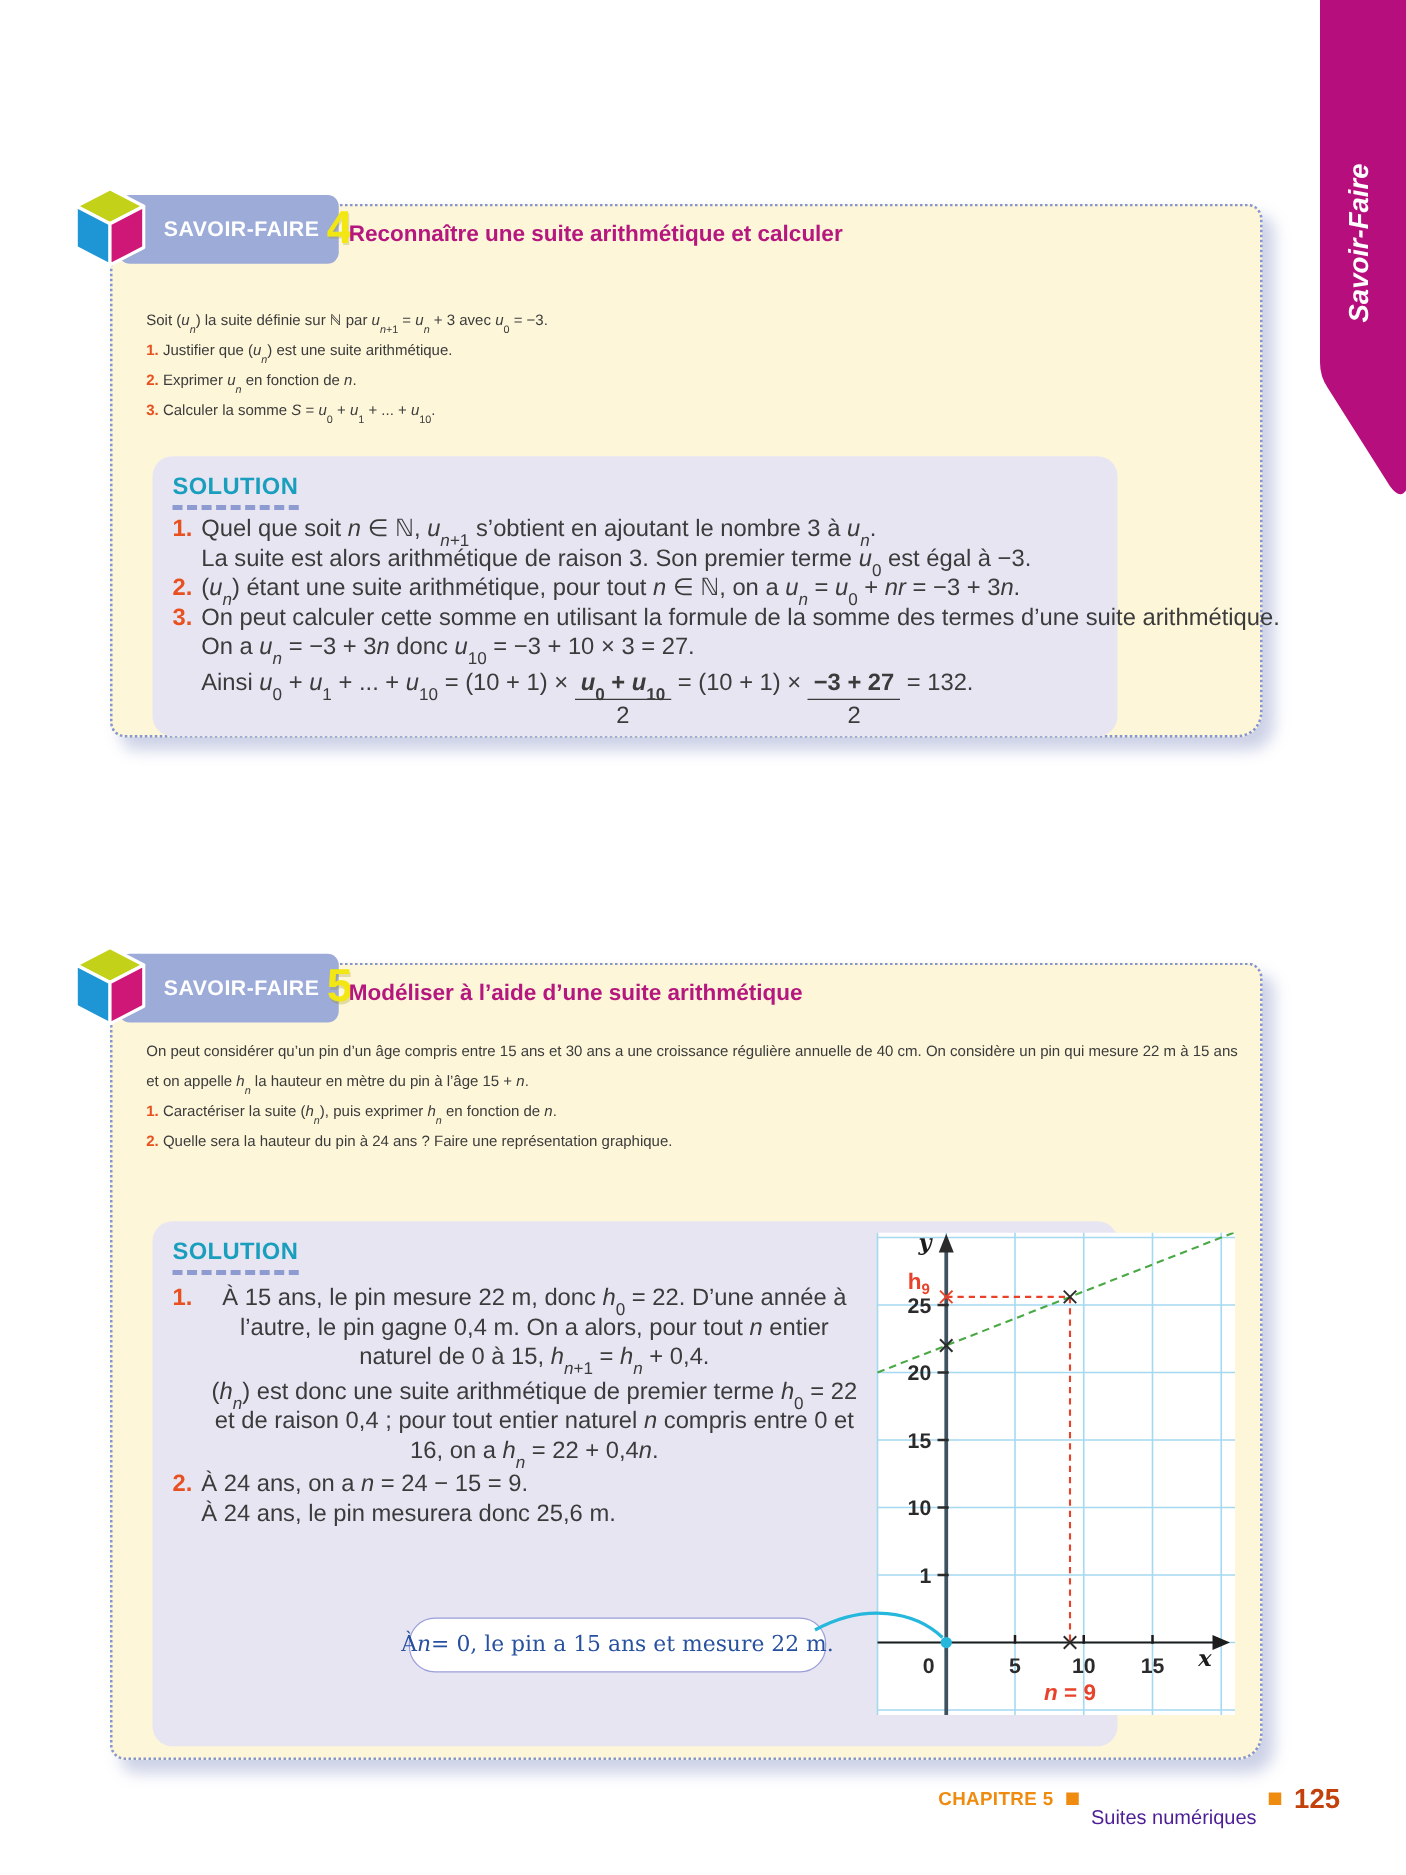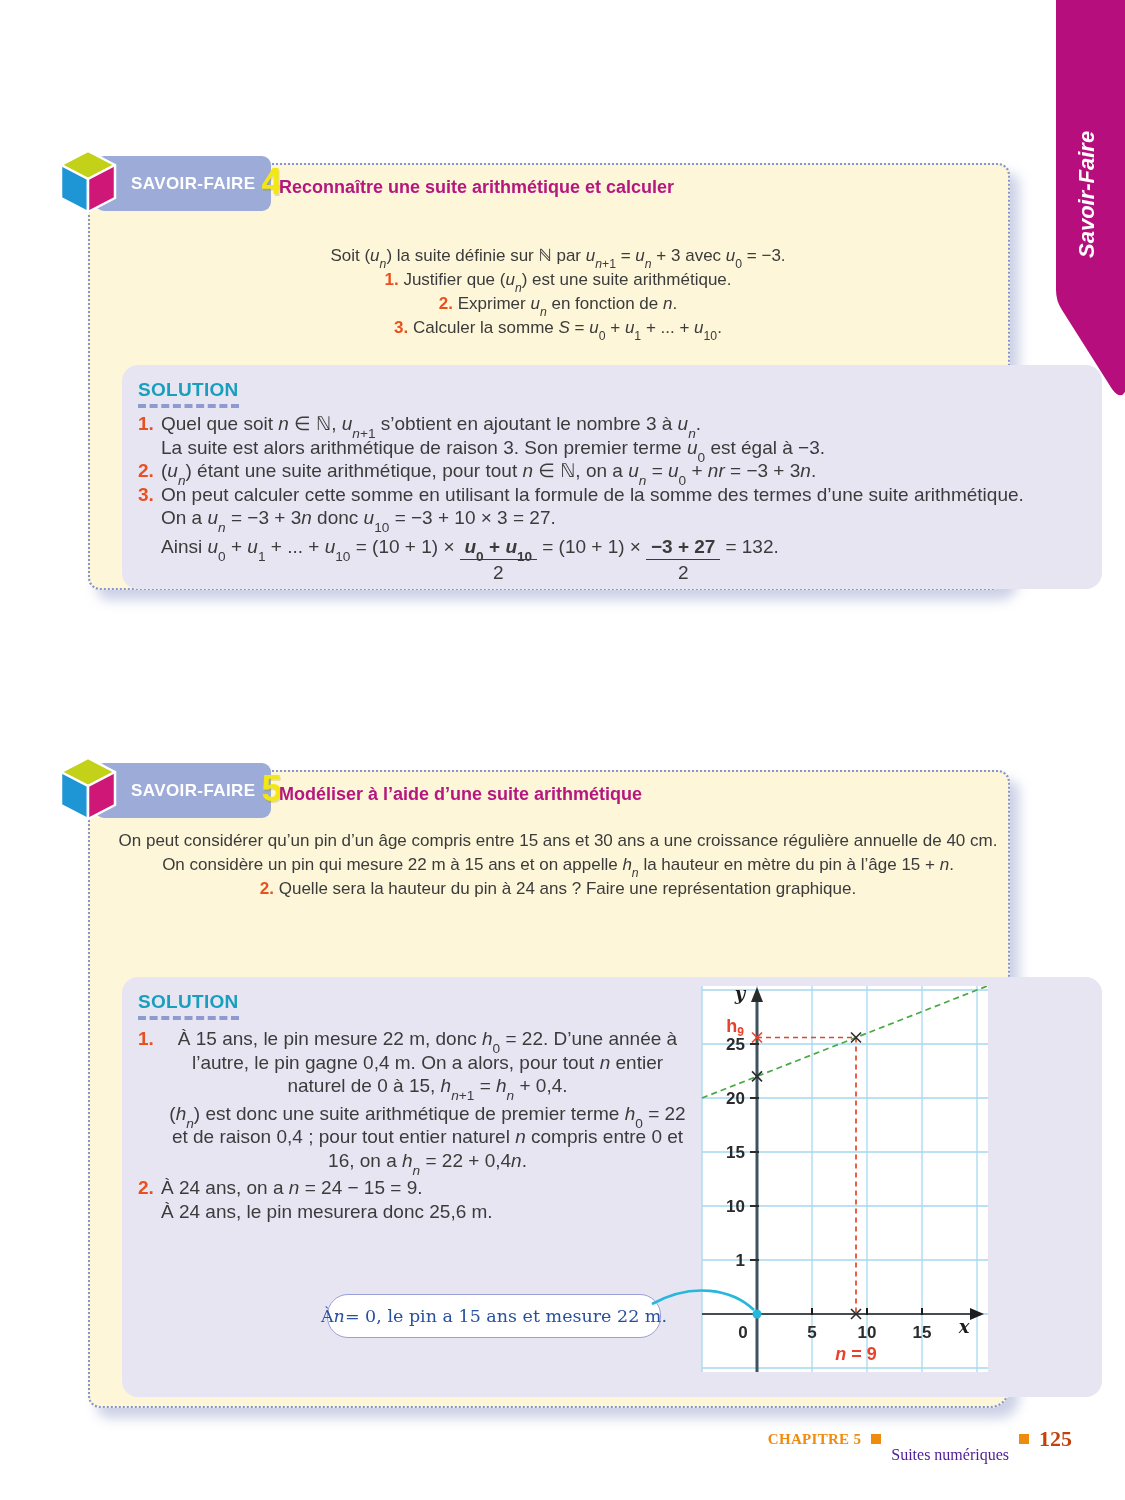--- a/index.html
+++ b/index.html
@@ -22,28 +22,28 @@
   .badge{position:absolute;left:-33px;top:-17px;height:70px;width:235px;}
   .badge-label{position:absolute;left:38px;top:8px;width:176px;height:55px;background:#9dabd9;
                border-radius:9px;display:flex;align-items:center;padding:0 10px 0 36px;box-sizing:border-box;}
   .badge-text{color:#ffffff;font-weight:700;font-size:17px;letter-spacing:.4px;white-space:nowrap;}
   .badge-num{margin-left:auto;color:#f2e713;font-size:37px;font-weight:800;line-height:1;
              transform:translate(6px,-2px);text-shadow:1px 2px 0 rgba(150,140,0,.25);}
   .cube{position:absolute;left:0;top:0;}
 
   .sf-title{position:absolute;left:189px;top:6px;margin:0;color:#b5177e;
             font-size:18px;line-height:33px;font-weight:800;}
-  .statement{position:absolute;left:27px;width:882px;font-size:17px;line-height:24px;text-align:center;}
+  .statement{position:absolute;left:27px;width:882px;font-size:12px;line-height:24px;}
   .box4 .statement{top:79px;}
   .box5 .statement{top:57px;}
   .statement p{margin:0;}
   .q-row{margin:0;}
   .qnum{color:#e8511f;font-weight:700;}
 
-  .solution-box{position:absolute;left:32px;width:980px;background:#e8e5f3;border-radius:16px;box-sizing:border-box;}
+  .solution-box{position:absolute;left:32px;width:772px;background:#e8e5f3;border-radius:16px;box-sizing:border-box;}
   .box4 .solution-box{top:200px;height:224px;}
   .box5 .solution-box{top:205px;height:420px;}
   .sol-heading{position:absolute;left:16px;top:14px;color:#199fbd;font-size:19px;font-weight:800;
                letter-spacing:.3px;border-bottom:4px dashed #8e9bd0;padding-bottom:3px;}
   .sol-col{position:absolute;font-size:19px;line-height:23.5px;}
   .box4 .sol-col{left:16px;top:47px;width:858px;}
   .box5 .sol-col{left:16px;top:46px;width:556px;}
   .sol-item{position:relative;padding-left:23px;margin:0;}
   .sol-item .num{position:absolute;left:0;top:0;color:#e8511f;font-weight:700;}
   .sol-line{white-space:nowrap;}
@@ -58,21 +58,21 @@
   
   .graph-svg{position:absolute;left:470px;top:9px;width:406px;height:386px;}
   .gtick{font:600 17px "Liberation Sans",sans-serif;fill:#2b2b2b;}
   .gaxis{font:italic 600 18px "DejaVu Serif",serif;fill:#1c1c1c;}
   .gred{font:600 18px "Liberation Sans",sans-serif;fill:#e8432a;}
   .note-bubble{position:absolute;left:205px;top:317px;width:332px;height:42px;background:#ffffff;
                border:1.5px solid #9a9fd8;border-radius:21px;display:flex;align-items:center;justify-content:center;
                font-family:"DejaVu Serif",serif;font-size:17.5px;color:#27509f;white-space:nowrap;}
 
   
-  .footer{position:absolute;right:53px;bottom:36px;display:flex;align-items:center;gap:10px;font-family:Liberation Serif, serif;}
+  .footer{position:absolute;right:53px;bottom:36px;display:flex;align-items:center;gap:10px;}
   .footer .chapter{color:#ef8b0f;font-weight:800;font-size:15px;letter-spacing:.3px;}
   .footer .sq{width:10px;height:10px;background:#ef8b0f;display:inline-block;}
   .footer .topic{color:#4c1d95;font-size:16px;margin-top:32px;}
   .footer .pagenum{color:#c2410c;font-size:22px;font-weight:800;}
 </style>
 </head>
 <body>
 
 <div class="page">
 
@@ -159,20 +159,23 @@
         <polygon points="58,17 31,31 31,64 58,50" fill="#cf1778" stroke="#ffffff" stroke-width="2.5" stroke-linejoin="round"></polygon>
       </svg>
     </div>
 
     <h2 class="sf-title">
       <span>Modéliser à l’aide d’une suite arithmétique</span>
     </h2>
 
     <div class="statement">
       <p>On peut considérer qu’un pin d’un âge compris entre 15 ans et 30 ans a une croissance régulière annuelle de 40 cm. On considère un pin qui mesure 22 m à 15 ans et on appelle <i>h</i><sub><i>n</i></sub> la hauteur en mètre du pin à l’âge 15 + <i>n</i>.</p>
+      <p class="q-row">
+        <span class="qnum">1.</span>
+        <span>Caractériser la suite (<i>h</i><sub><i>n</i></sub>), puis exprimer <i>h</i><sub><i>n</i></sub> en fonction de <i>n</i>.</span></p>
       <p class="q-row">
         <span class="qnum">2.</span>
         <span>Quelle sera la hauteur du pin à 24 ans ? Faire une représentation graphique.</span></p>
     </div>
 
     <div class="solution-box">
       <div class="sol-heading">SOLUTION</div>
 
       <div class="sol-col">
         <div class="sol-item">

